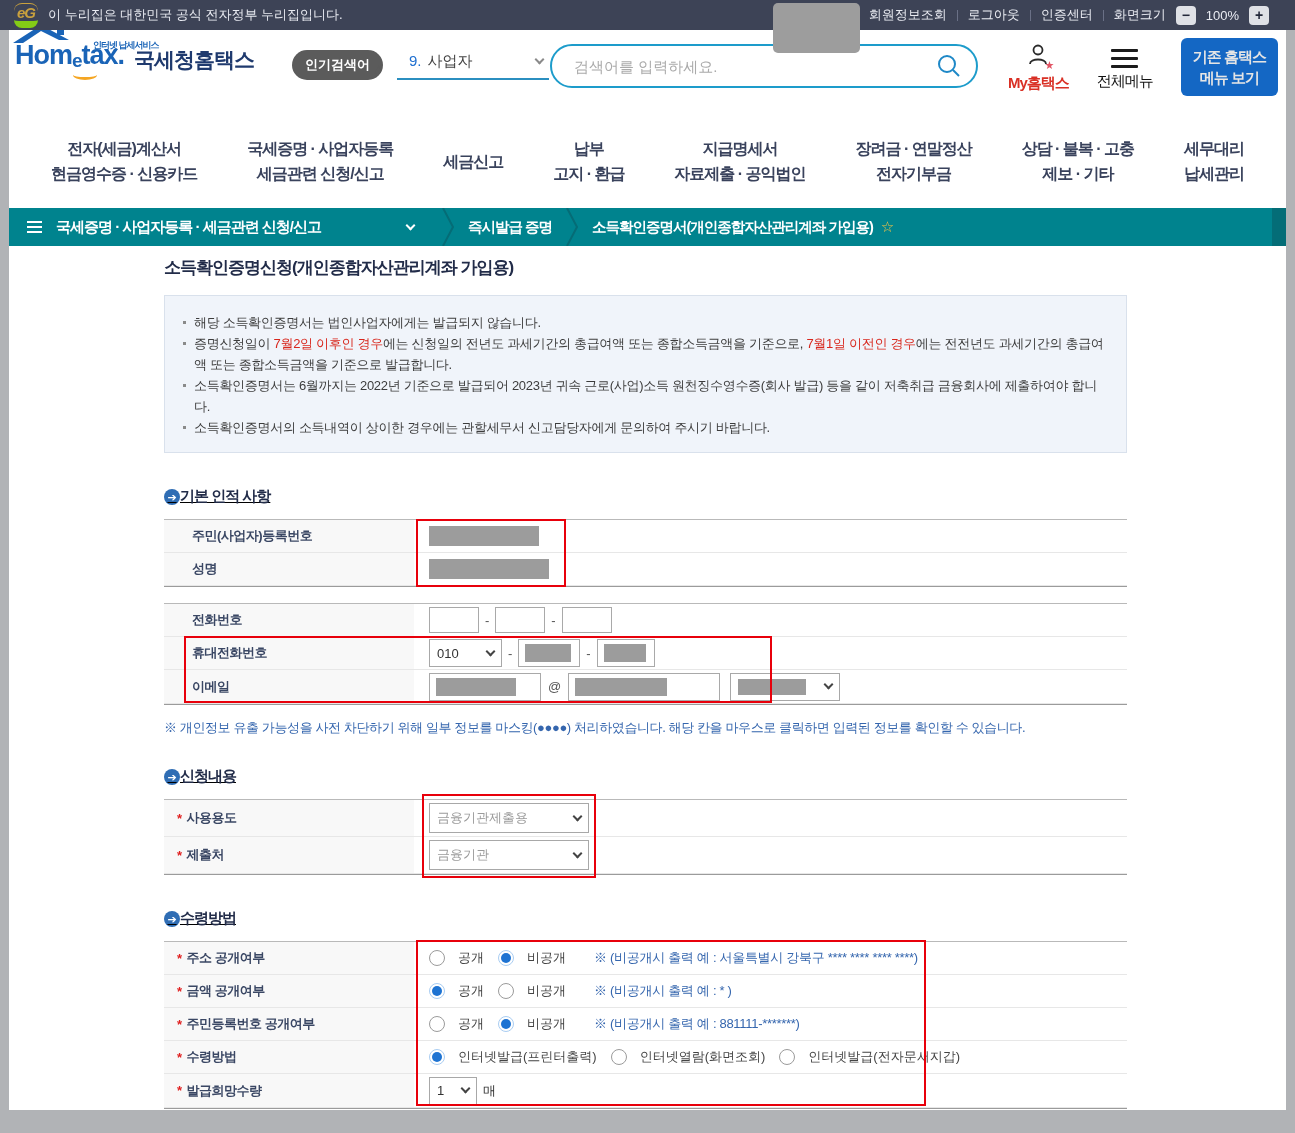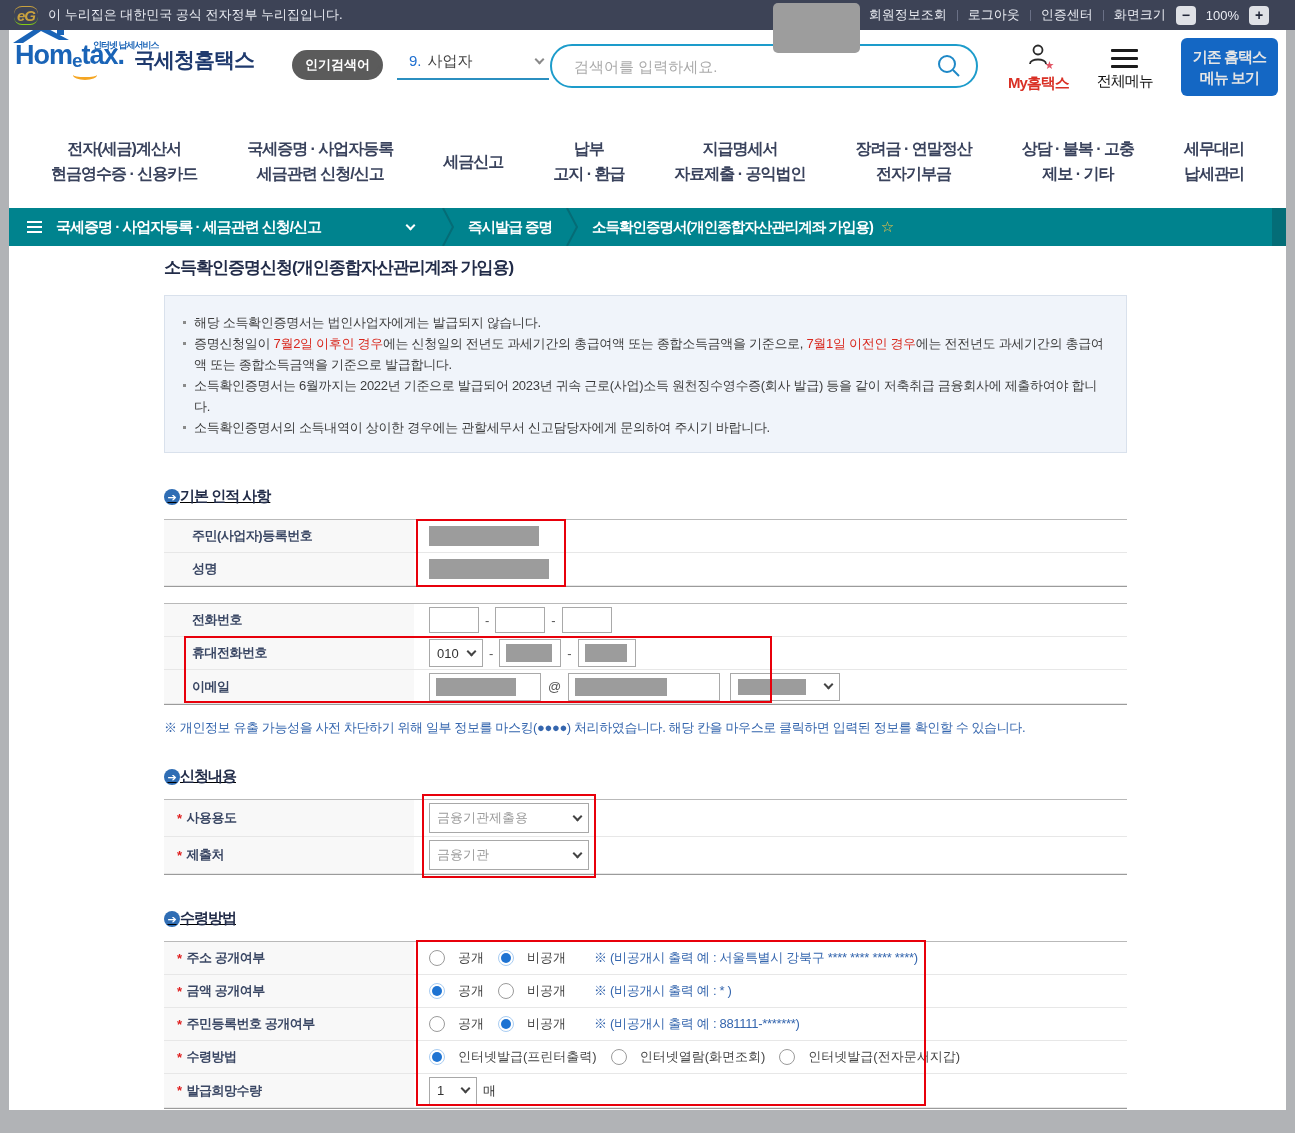--- a/index.html
+++ b/index.html
@@ -6,21 +6,21 @@
   html,body { margin:0; padding:0; }
   body {
     width:1295px; height:1133px; position:relative; overflow:hidden;
     background:#b1b3b6; font-family:"Liberation Sans", sans-serif;
   }
   
   .topbar { height:30px; background:#3d4356; display:flex; align-items:center;
     justify-content:space-between; padding:0 14px; color:#e9ebf2; font-size:13px; position:relative; z-index:2;}
   .tb-left { display:flex; align-items:center; gap:10px; }
   .eg { color:#c9a13e; font-weight:bold; font-style:italic; font-size:15px; letter-spacing:-1px;
-    border-top:1px solid #c9a13e; border-bottom:1px solid #84cc16; padding:0 3px; border-radius:8px;}
+    border-top:1px solid #c9a13e; border-bottom:7px solid #84cc16; padding:0 3px; border-radius:8px;}
   .tb-right { display:flex; align-items:center; gap:10px; margin-right:12px;}
   .tb-right a { color:#e9ebf2; text-decoration:none; cursor:pointer; }
   .tb-sep { width:1px; height:11px; background:#6a7086; }
   .zoom-btn { width:20px; height:19px; border:none; border-radius:4px; background:#dfe1e6;
     color:#23283a; font-weight:bold; font-size:14px; line-height:1; cursor:pointer; }
   .redact { position:absolute; left:773px; top:3px; width:87px; height:50px;
     background:#9d9d9d; border-radius:5px; z-index:6; }
   
   .site { margin:0 9px; height:1080px; background:#fff; position:relative; }
   
@@ -302,21 +302,21 @@
           <input class="pin" style="">
           <span class="dash"></span>
           <input class="pin" style="">
           <span class="dash"></span>
           <input class="pin" style="">
         </div>
       </div>
       <div class="trow">
         <div class="tlabel">휴대전화번호</div>
         <div class="tval">
-          <span class="fsel" style="width:54px;">
+          <span class="fsel" style="width:73px;">
               <span class="txt">010</span>
               <span class="chev"></span>
             </span>
           <span class="dash"></span>
           <span class="inbox" style="width:62px;">
               <span class="masked" style="width:46px;height:18px;"></span>
             </span>
           <span class="dash"></span>
           <span class="inbox" style="width:58px;">
               <span class="masked" style="width:42px;height:18px;"></span>

